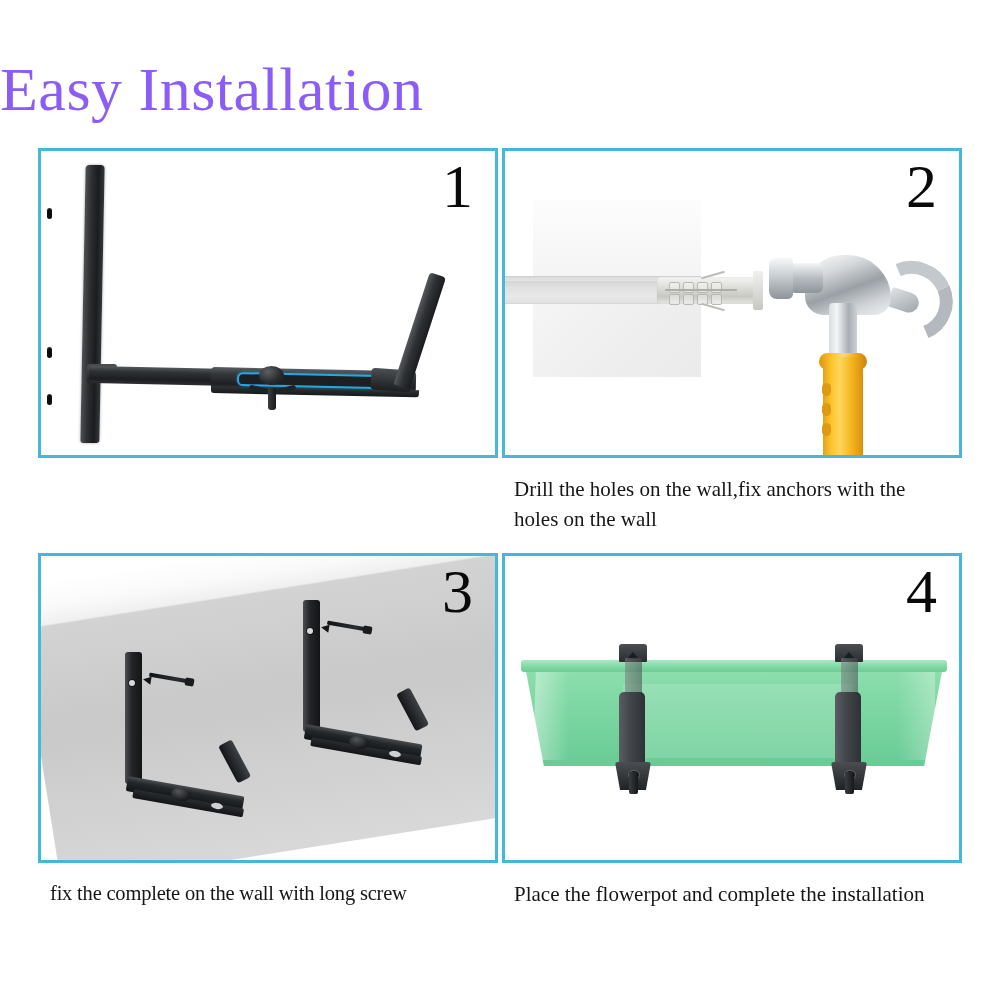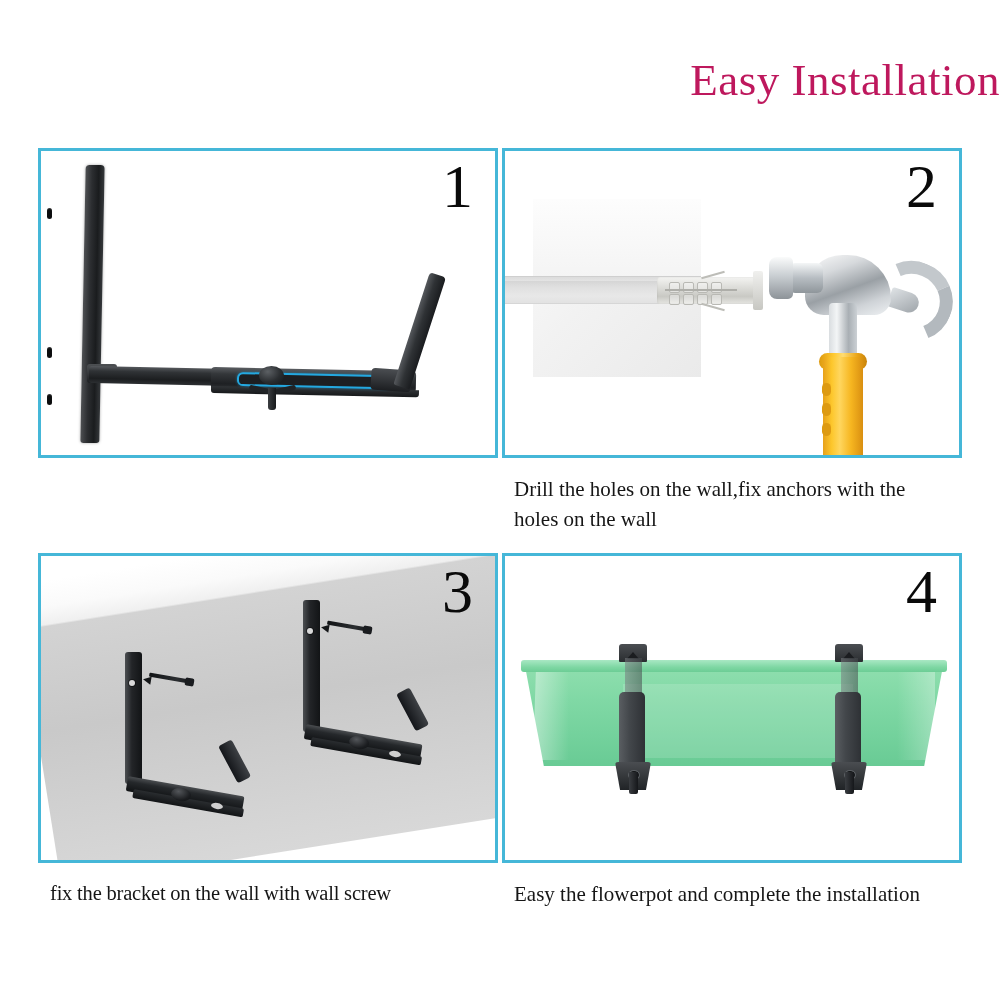--- a/index.html
+++ b/index.html
@@ -15,25 +15,25 @@
     font-family: "Liberation Serif", "DejaVu Serif", serif;
     overflow: hidden;
   }
 
   
   #page-title {
     position: absolute;
     left: 0;
     top: 58px;
     width: 1000px;
-    text-align: right;
+    text-align: left;
     font-family: "Liberation Serif", "DejaVu Serif", serif;
-    font-size: 45px;
+    font-size: 62px;
     font-weight: 400;
-    color: #be185d;
+    color: #8b5cf6;
     letter-spacing: 0.5px;
     line-height: 1;
   }
 
   
   #steps-grid {
     position: absolute;
     left: 38px;
     top: 148px;
     width: 924px;
@@ -767,21 +767,21 @@
           <div class="p3-screw-head"></div>
           <div class="p3-horiz"></div>
           <div class="p3-horiz2"></div>
           <div class="p3-knob"></div>
           <div class="p3-hole-sm"></div>
           <div class="p3-hook"></div>
         </div>
       </div>
       <div class="step-number">3</div>
     </div>
-    <div class="caption caption-narrow">fix the bracket on the wall with wall screw</div>
+    <div class="caption caption-narrow">fix the complete on the wall with long screw</div>
   </div>
 
   <div class="step step-col-right step-row-bottom">
     <div class="panel">
       <div class="p4-stage">
         <div class="p4-pot"></div>
         <div class="p4-pot-band"></div>
         <div class="p4-pot-sheenL"></div>
         <div class="p4-pot-sheenR"></div>
         <div class="p4-pot-rim"></div>
@@ -801,16 +801,16 @@
           <div class="p4-top-notch"></div>
           <div class="p4-stem"></div>
           <div class="p4-pad"></div>
           <div class="p4-base"></div>
           <div class="p4-base-hole"></div>
           <div class="p4-base-bolt"></div>
         </div>
       </div>
       <div class="step-number">4</div>
     </div>
-    <div class="caption">Easy the flowerpot and complete the installation</div>
+    <div class="caption">Place the flowerpot and complete the installation</div>
   </div>
 
 </div>
 
 </body></html>

